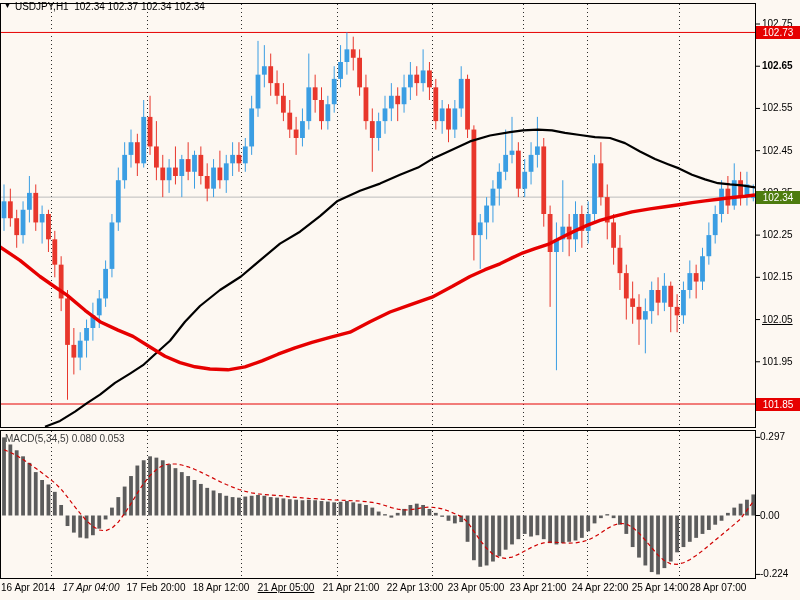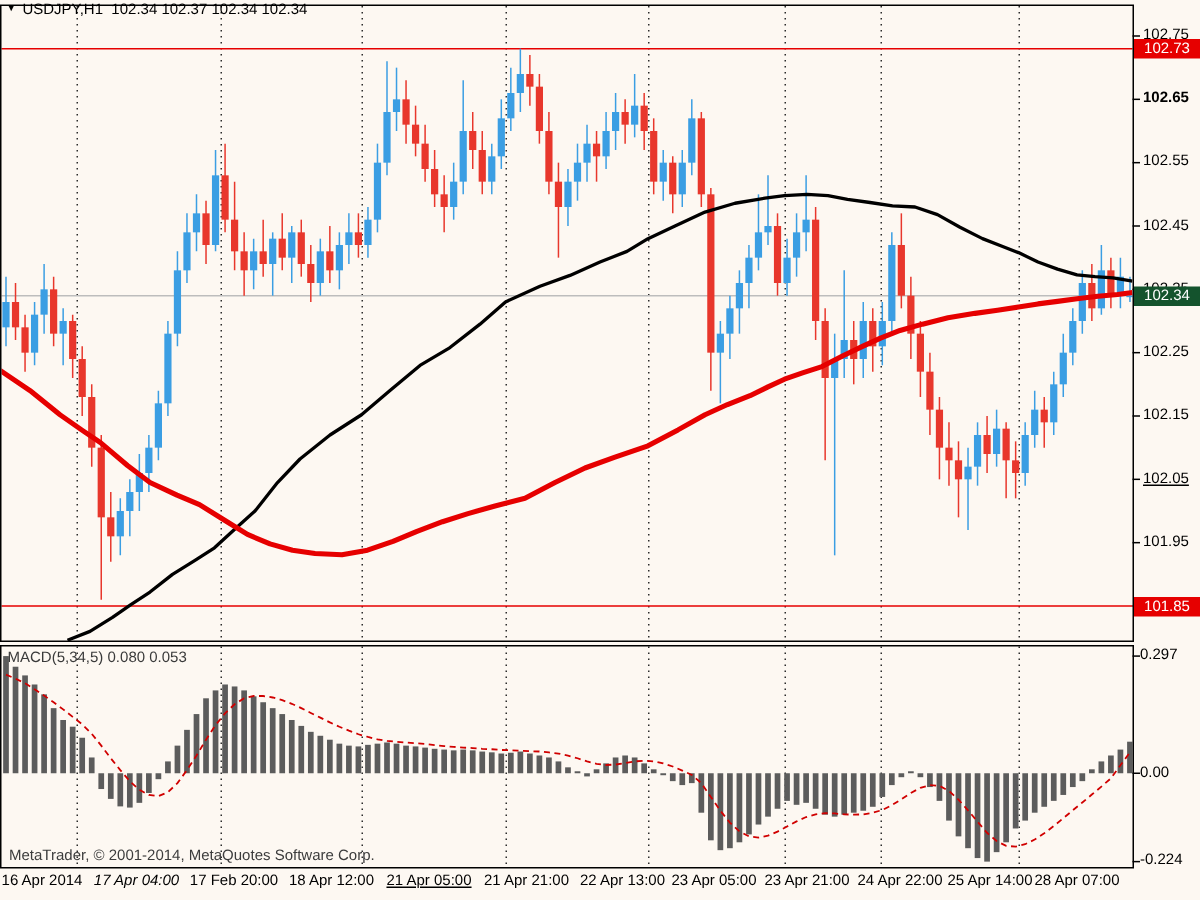--- a/index.html
+++ b/index.html
@@ -425,21 +425,20 @@
       <line x1="755" y1="515.5" x2="760" y2="515.5" stroke="#000" stroke-width="1"></line>
       <line x1="755" y1="574.412" x2="760" y2="574.412" stroke="#000" stroke-width="1"></line>
     </svg>
 
   <div id="symbol-header">
     <span class="tri">▼</span><span>USDJPY,H1</span>&nbsp;&nbsp;<span>102.34 102.37 102.34 102.34</span>
   </div>
 
   <div id="macd-header">MACD(5,34,5) 0.080 0.053</div>
 
-  <div id="copyright">MetaTrader, © 2001-2014, MetaQuotes Software Corp.</div>
 
   <div id="labels-layer">
       <div class="price-tick" style="top: 18px;">102.75</div>
       <div class="price-tick" style="top: 60.2222px; font-weight: bold;">102.65</div>
       <div class="price-tick" style="top: 102.444px;">102.55</div>
       <div class="price-tick" style="top: 144.667px;">102.45</div>
       <div class="price-tick" style="top: 186.889px;">102.35</div>
       <div class="price-tick" style="top: 229.111px;">102.25</div>
       <div class="price-tick" style="top: 271.333px;">102.15</div>
       <div class="price-tick" style="top: 313.556px; text-decoration: underline;">102.05</div>
@@ -454,16 +453,16 @@
       <div class="date-tick" style="left: 221px;">18 Apr 12:00</div>
       <div class="date-tick" style="left: 286px; text-decoration: underline;">21 Apr 05:00</div>
       <div class="date-tick" style="left: 351px;">21 Apr 21:00</div>
       <div class="date-tick" style="left: 415px;">22 Apr 13:00</div>
       <div class="date-tick" style="left: 476px;">23 Apr 05:00</div>
       <div class="date-tick" style="left: 538px;">23 Apr 21:00</div>
       <div class="date-tick" style="left: 600px;">24 Apr 22:00</div>
       <div class="date-tick" style="left: 660px;">25 Apr 14:00</div>
       <div class="date-tick" style="left: 718px;">28 Apr 07:00</div>
       <div class="badge" style="top: 25.9444px; background: rgb(230, 0, 0);">102.73</div>
-      <div class="badge" style="top: 190.611px; background: #14532d;">102.34</div>
+      <div class="badge" style="top: 190.611px; background: #4d7c0f;">102.34</div>
       <div class="badge" style="top: 397.5px; background: rgb(230, 0, 0);">101.85</div>
     </div>
 </div>
 
 </body></html>

